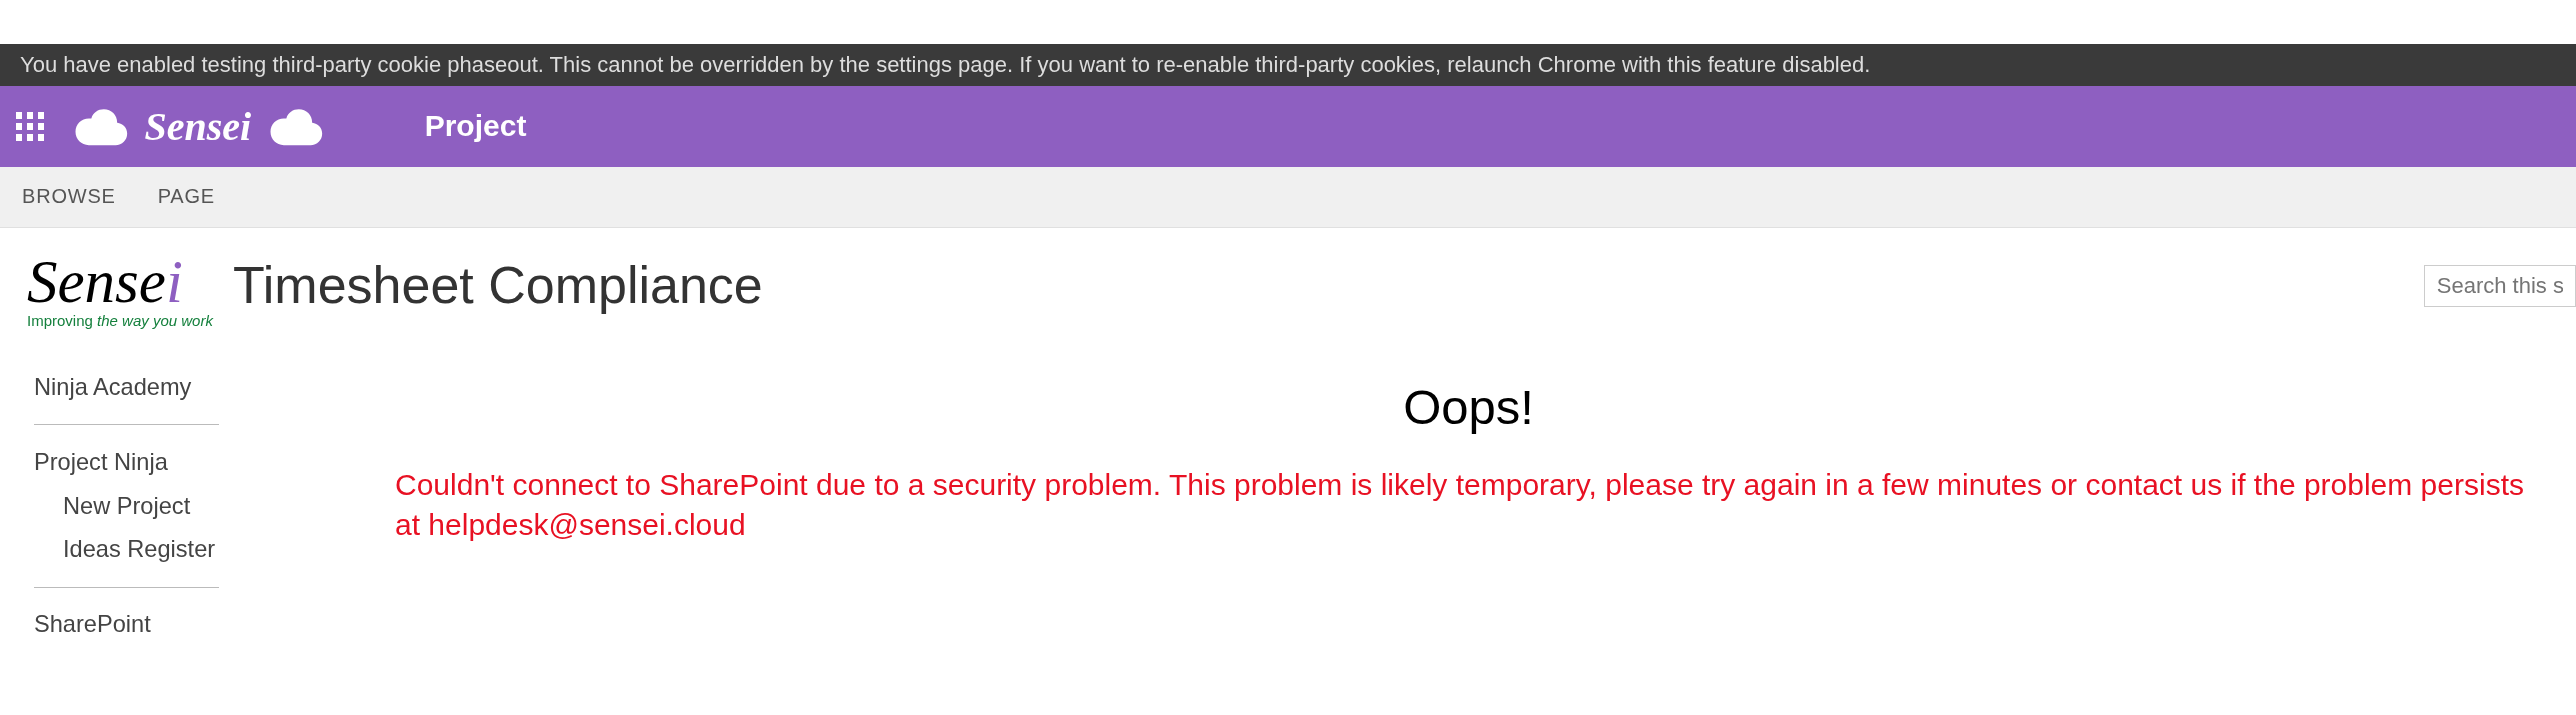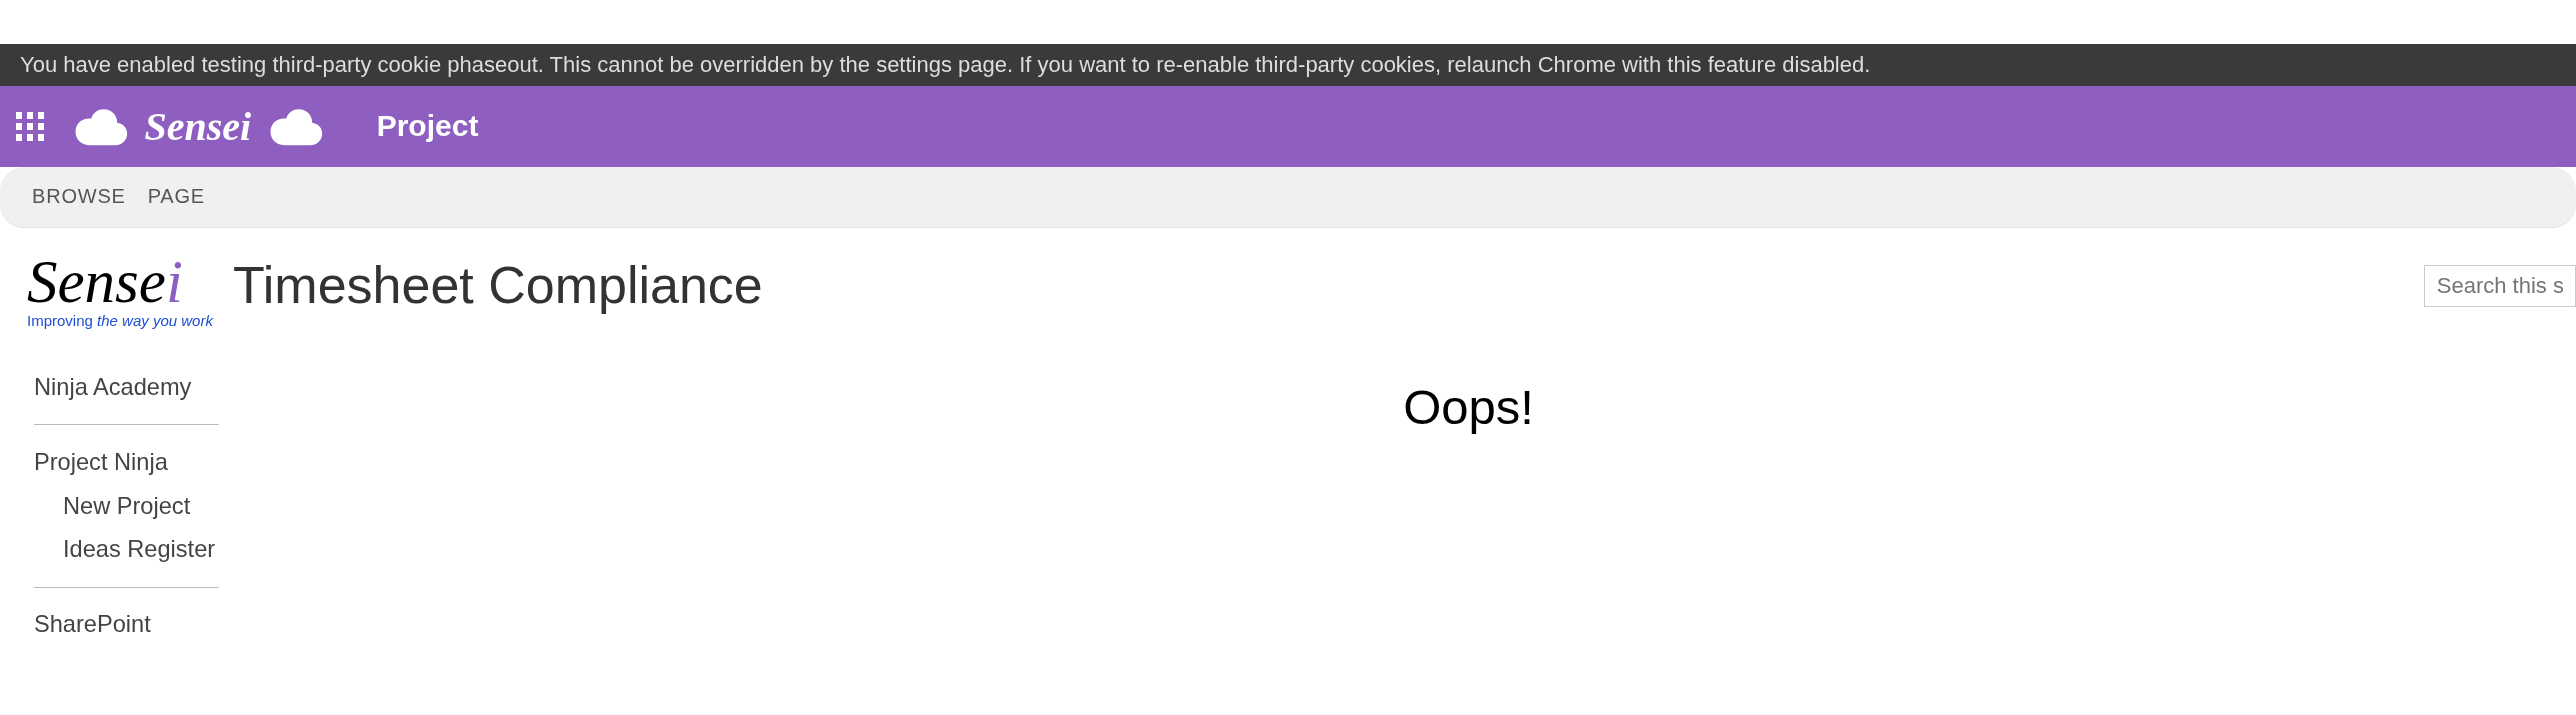--- a/index.html
+++ b/index.html
@@ -47,30 +47,30 @@
     .cloud-icon { display: flex; align-items: center; }
     .brand-text {
       font-family: "Segoe Script", cursive;
       font-size: 40px;
       font-style: italic;
       font-weight: 600;
     }
     .app-title {
       font-size: 30px;
       font-weight: 600;
+      margin-left: 48px;
     }
     .ribbon {
       background: #f0f0f0;
       border-bottom: 0.8px solid #e0e0e0;
       display: flex;
       align-items: center;
       height: 61px;
-      padding: 0 32px;
-      gap: 22px;
-      border-radius: 24px;
+      padding: 0 22px;
+      gap: 42px;
     }
     .ribbon-tab {
       font-size: 20px;
       color: #555;
       letter-spacing: 0.8px;
       cursor: pointer;
     }
     .header-row {
       display: flex;
       align-items: flex-start;
@@ -82,21 +82,21 @@
     .logo-main {
       font-family: "Segoe Script", cursive;
       font-size: 61px;
       font-style: italic;
       color: #000;
       line-height: 0.9;
     }
     .logo-dot { color: #8e5fc1; }
     .logo-tag {
       font-size: 15px;
-      color: #1d4ed8;
+      color: #15803d;
       text-align: right;
       margin-top: 1.7px;
     }
     .logo-tag em { font-style: italic; }
     .page-title {
       font-size: 52px;
       font-weight: 300;
       color: #333;
     }
     .search-wrap {
@@ -213,15 +213,16 @@
     <div class="nav-item">Ninja Academy</div>
     <div class="nav-divider"></div>
     <div class="nav-item">Project Ninja</div>
     <div class="nav-sub">New Project</div>
     <div class="nav-sub">Ideas Register</div>
     <div class="nav-divider"></div>
     <div class="nav-item">SharePoint</div>
   </div>
   <div class="main">
     <div class="error-heading">Oops!</div>
+    <div class="error-body">Couldn't connect to SharePoint due to a security problem. This problem is likely temporary, please try again in a few minutes or contact us if the problem persists at helpdesk@sensei.cloud</div>
   </div>
 </div>
 
 
 </body></html>

